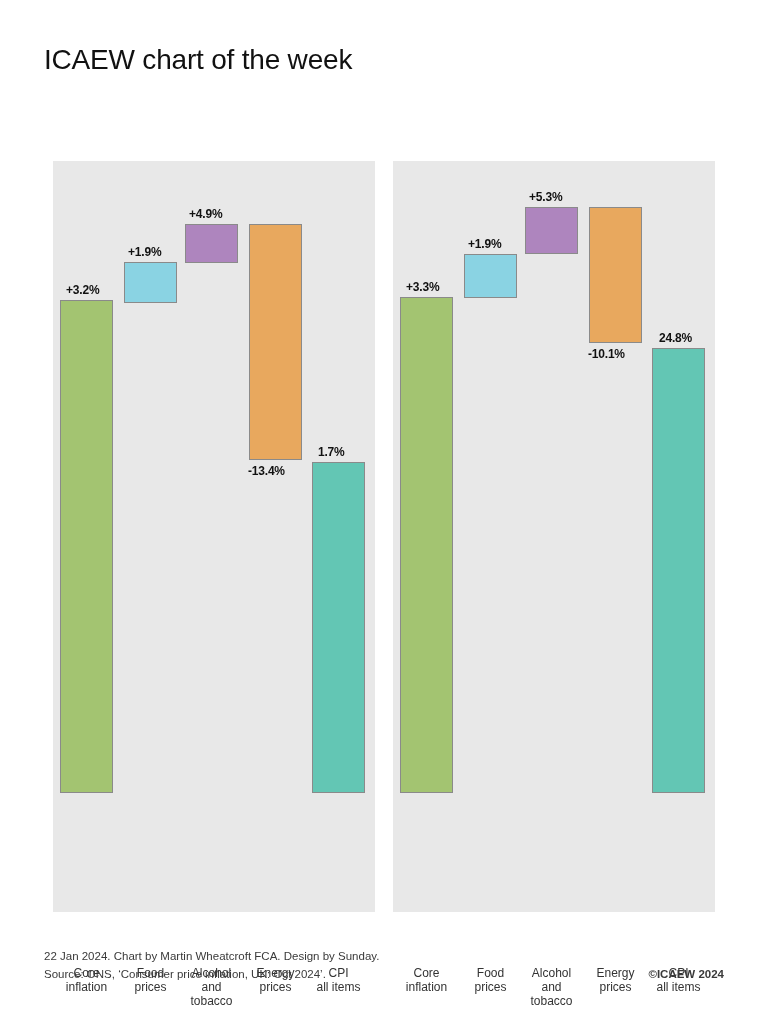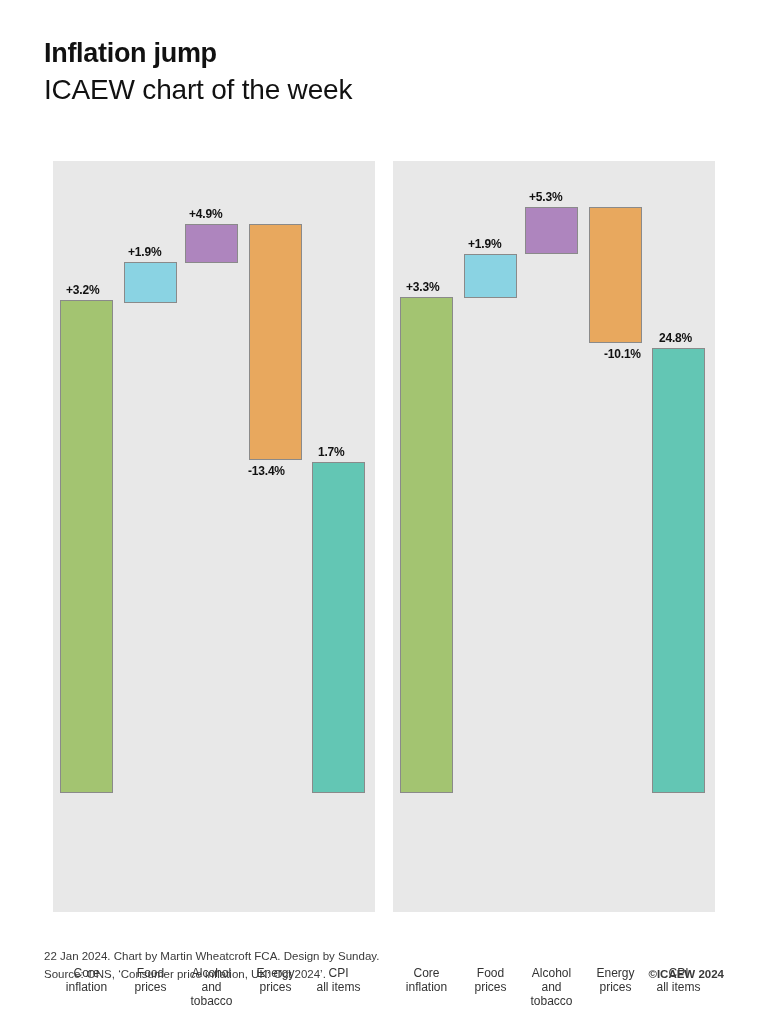--- a/index.html
+++ b/index.html
@@ -100,21 +100,20 @@
     top: 18px;
     font-size: 11.5px;
     font-weight: bold;
     color: #3a3a3a;
   }
 </style>
 </head>
 <body style="background: rgb(255, 255, 255);">
 
 <div id="header">
-  <h1 id="chart-title">Inflation jump</h1>
   <h2 id="chart-subtitle">ICAEW chart of the week</h2>
 </div>
 
 <div class="panel" id="panel-left" style="background: rgb(232, 232, 232);">
     <div class="plot-area">
       <div class="bar" style="left: 7px; top: 139px; width: 53px; height: 493px; background: rgb(163, 196, 113); border-color: rgb(138, 138, 138);"></div>
       <div class="bar-value" style="left: 13px; top: 122px; text-align: right;">+3.2%</div>
       <div class="bar" style="left: 71px; top: 101px; width: 53px; height: 41px; background: rgb(138, 211, 227); border-color: rgb(138, 138, 138);"></div>
       <div class="bar-value" style="left: 75px; top: 84px;">+1.9%</div>
       <div class="bar" style="left: 132px; top: 63px; width: 53px; height: 39px; background: rgb(174, 133, 190); border-color: rgb(138, 138, 138);"></div>
@@ -138,21 +137,21 @@
   </div>
 <div class="panel" id="panel-right" style="background: rgb(232, 232, 232);">
     <div class="plot-area">
       <div class="bar" style="left: 7px; top: 136px; width: 53px; height: 496px; background: rgb(163, 196, 113); border-color: rgb(138, 138, 138);"></div>
       <div class="bar-value" style="left: 13px; top: 119px;">+3.3%</div>
       <div class="bar" style="left: 71px; top: 93px; width: 53px; height: 44px; background: rgb(138, 211, 227); border-color: rgb(138, 138, 138);"></div>
       <div class="bar-value" style="left: 75px; top: 76px;">+1.9%</div>
       <div class="bar" style="left: 132px; top: 46px; width: 53px; height: 47px; background: rgb(174, 133, 190); border-color: rgb(138, 138, 138);"></div>
       <div class="bar-value" style="left: 136px; top: 29px;">+5.3%</div>
       <div class="bar" style="left: 196px; top: 46px; width: 53px; height: 136px; background: rgb(232, 168, 94); border-color: rgb(138, 138, 138);"></div>
-      <div class="bar-value" style="left: 211px; top: 186px; text-align: center;">-10.1%</div>
+      <div class="bar-value" style="left: 195px; top: 186px; text-align: center;">-10.1%</div>
       <div class="bar" style="left: 259px; top: 187px; width: 53px; height: 445px; background: rgb(99, 198, 180); border-color: rgb(138, 138, 138);"></div>
       <div class="bar-value" style="left: 266px; top: 170px;">24.8%</div>
     </div>
     <div class="cat-label" style="left: 7px; width: 53px;">Core
 inflation</div>
     <div class="cat-label" style="left: 71px; width: 53px;">Food
 prices</div>
     <div class="cat-label" style="left: 132px; width: 53px;">Alcohol
 and
 tobacco</div>

